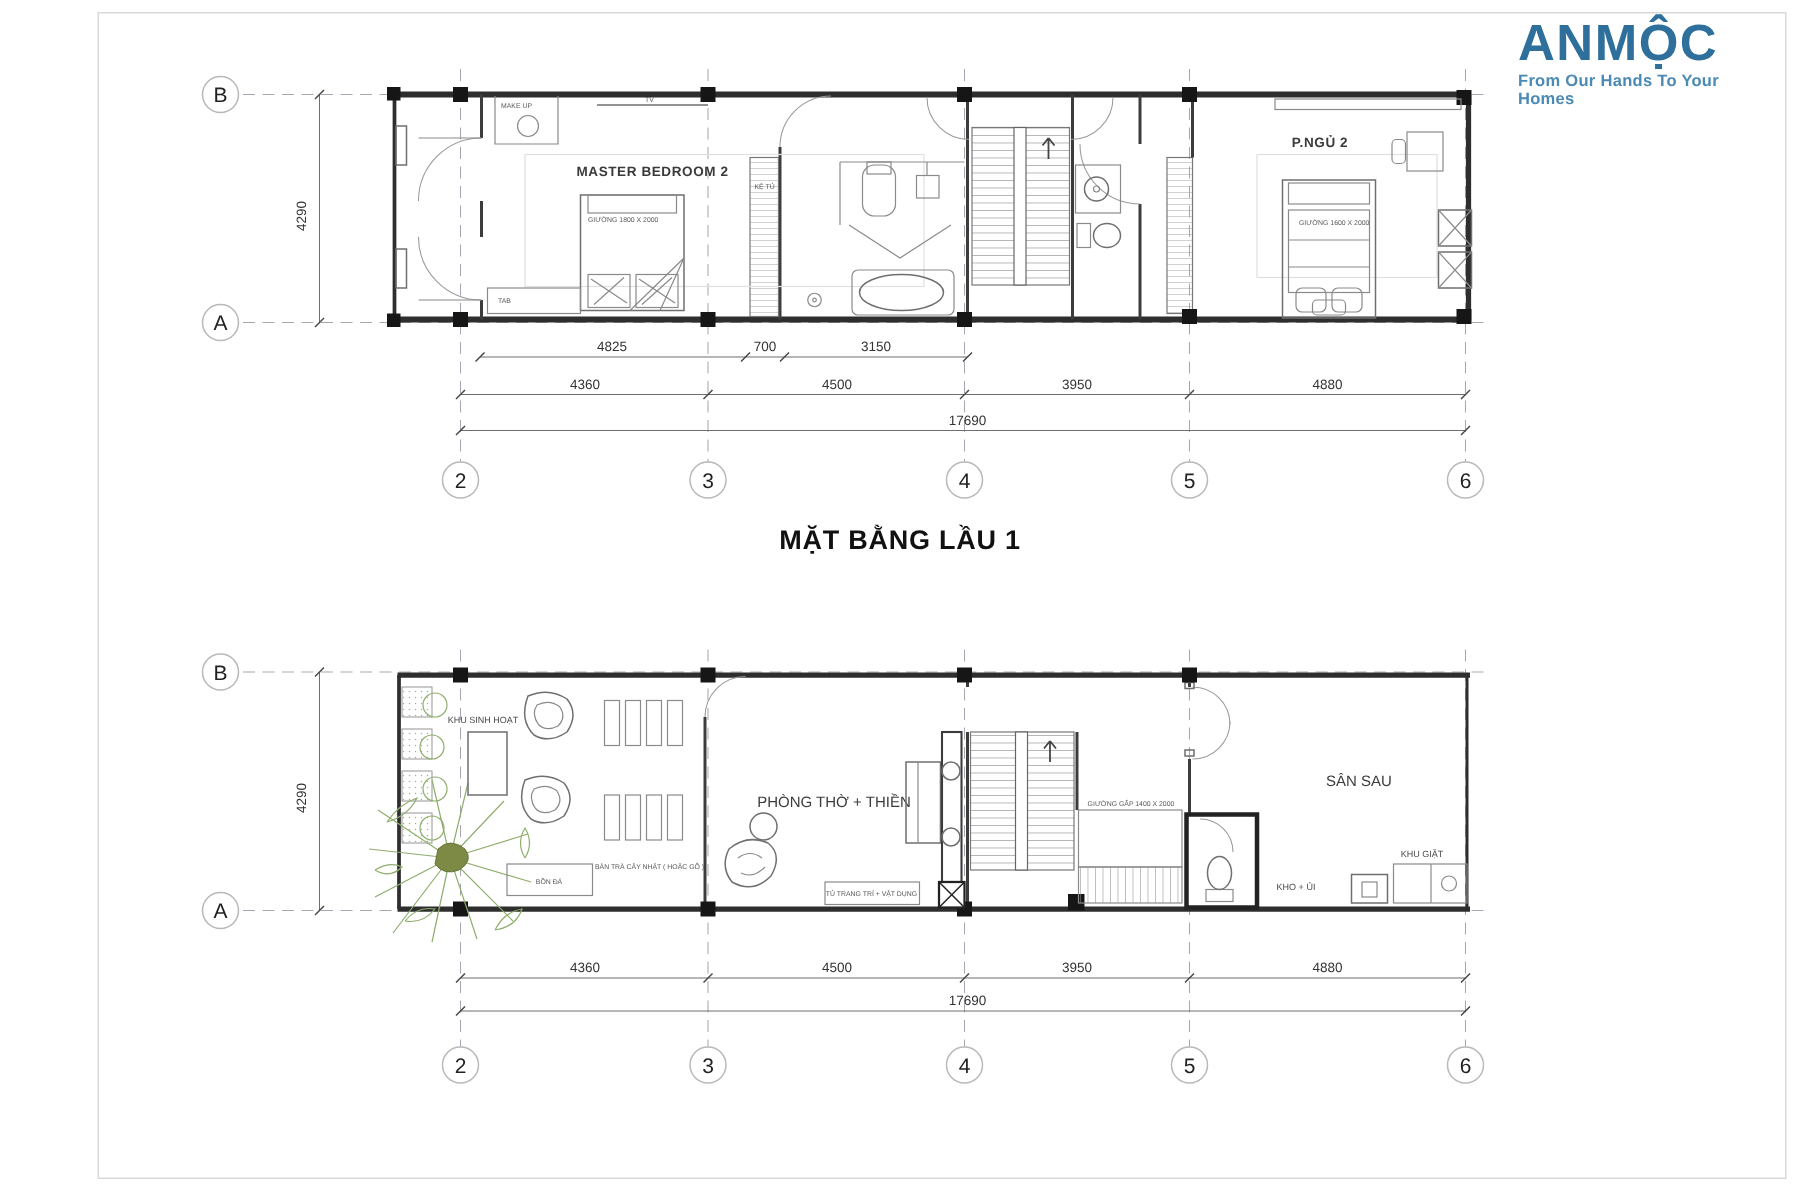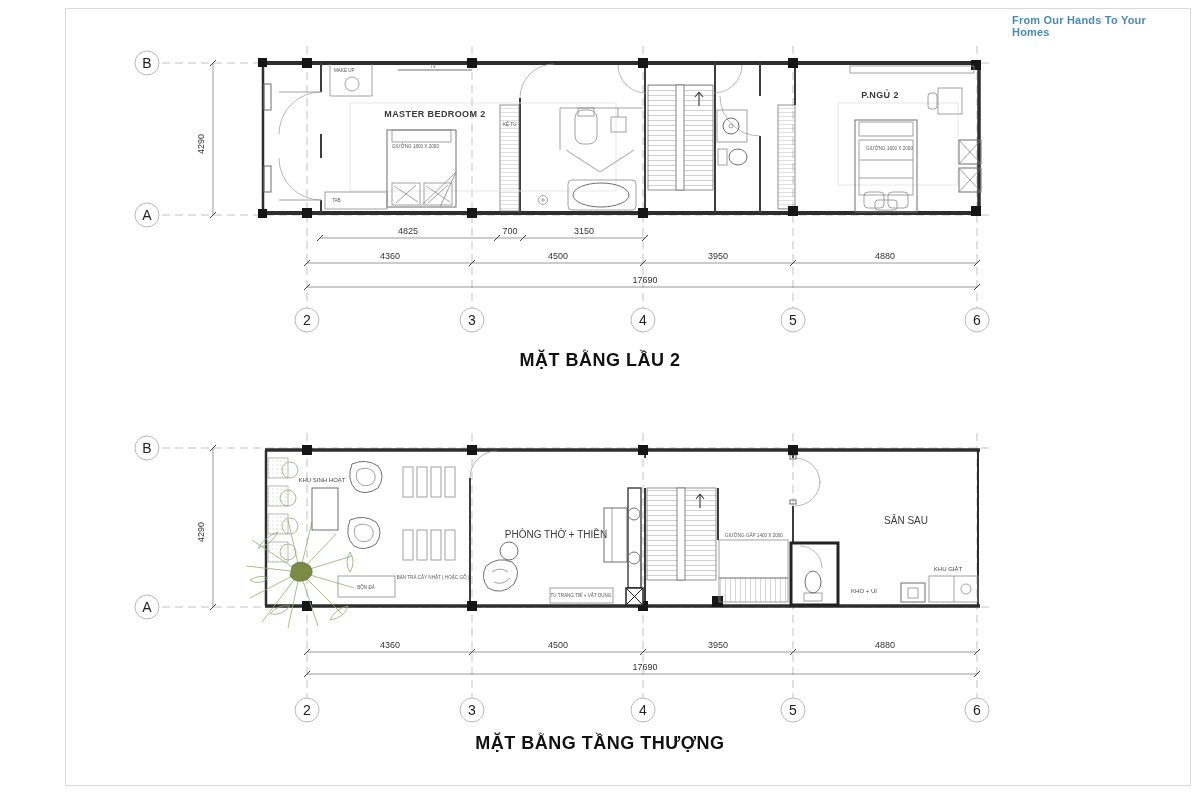--- a/index.html
+++ b/index.html
@@ -31,20 +31,21 @@
   .ceil{stroke:#e0e0e0;fill:none;stroke-width:.8;}
   .col{fill:#161616;}
 </style>
 </head>
 <body>
 
 <div class="page">
   <div class="sheet-frame"></div>
 
   <div class="logo">
+    <div class="logo-name">ANMỘC</div>
     <div class="logo-tag">From Our Hands To Your Homes</div>
   </div>
 
   <svg width="1200" height="800" viewBox="0 0 1200 800">
     <defs>
       <pattern id="treads" width="6" height="5" patternUnits="userSpaceOnUse">
         <line x1="0" y1="0" x2="6" y2="0" stroke="#7a7a7a" stroke-width=".7"></line>
       </pattern>
       <pattern id="hstrip" width="6" height="4" patternUnits="userSpaceOnUse">
         <line x1="0" y1="0" x2="6" y2="0" stroke="#9a9a9a" stroke-width=".6"></line>
@@ -398,15 +399,14 @@
       <text class="bubt" x="472" y="715" text-anchor="middle">3</text>
       <circle class="bub" cx="643" cy="710" r="12"></circle>
       <text class="bubt" x="643" y="715" text-anchor="middle">4</text>
       <circle class="bub" cx="793" cy="710" r="12"></circle>
       <text class="bubt" x="793" y="715" text-anchor="middle">5</text>
       <circle class="bub" cx="977" cy="710" r="12"></circle>
       <text class="bubt" x="977" y="715" text-anchor="middle">6</text>
     </g>
   </svg>
 
-  <div class="plan-title t1">MẶT BẰNG LẦU 2</div>
-  <div class="plan-title t2">MẶT BẰNG TẦNG THƯỢNG</div>
+  <div class="plan-title t1">MẶT BẰNG LẦU 1</div>
 </div>
 
 </body></html>

